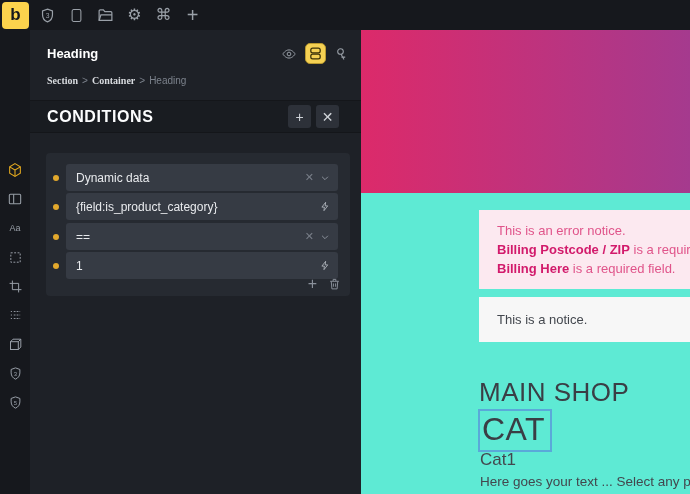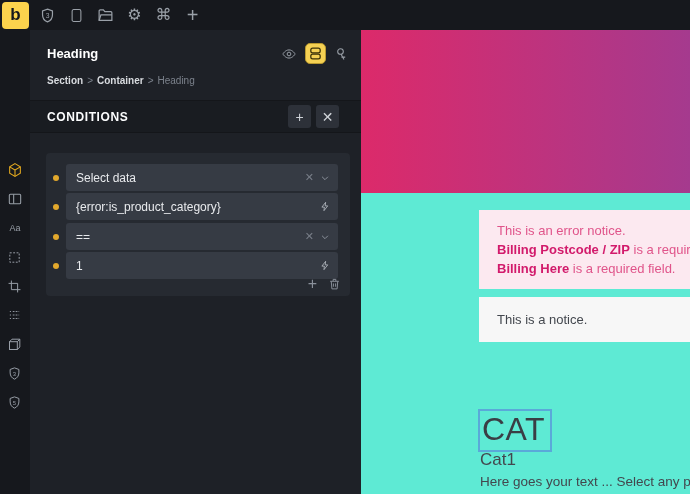--- a/index.html
+++ b/index.html
@@ -17,44 +17,44 @@
     display:flex; align-items:center; justify-content:center; cursor:pointer; }
   .tbtn:first-of-type { margin-left:4px; }
   .tbtn .uni { font-size:16px; line-height:1; }
   .tbtn .uni.plus { font-size:20px; font-weight:300; }
 
   
   .sidebar { position:absolute; top:30px; left:0; width:30px; height:464px;
     background:#16181d; display:flex; flex-direction:column; align-items:center;
     padding-top:132px; gap:13px; z-index:4; }
   .sbtn { width:16px; height:16px; background:none; border:none; color:#989ea7;
-    display:flex; align-items:center; cursor:pointer; }
+    display:flex; align-items:center; justify-content:center; cursor:pointer; }
   .sbtn.active { color:#e3a91f; }
 
   
   .panel { position:absolute; top:30px; left:30px; width:331px; height:464px;
     background:#1e2127; z-index:3; color:#e8eaed; }
   .panel-title { position:absolute; left:17px; top:16px; font-size:13px;
     font-weight:bold; color:#ffffff; }
   .breadcrumb { position:absolute; left:17px; top:45px; font-size:10px; color:#7c828c; }
-  .breadcrumb .bc-strong { color:#d8dbdf; font-weight:bold; cursor:pointer; }
+  .breadcrumb .bc-strong { color:#d8dbdf; font-weight:bold; cursor:pointer;font-family:Liberation Serif, serif; }
   .breadcrumb .bc-last { color:#7c828c; cursor:pointer; }
   .breadcrumb .sep { margin:0 4px; }
   .hicons { position:absolute; top:13px; right:13px; display:flex;
     align-items:center; gap:7px; }
   .hicon { background:none; border:none; color:#9aa0a8; display:flex;
     align-items:center; justify-content:center; cursor:pointer; }
   .ybtn { width:21px; height:21px; background:#f5d153; border:1px solid #b9992f;
     border-radius:5px; color:#3a3008; display:flex; align-items:center;
     justify-content:center; cursor:pointer; }
 
   .cond-bar { position:absolute; top:70px; left:0; width:331px; height:33px;
     background:#191c21; border-top:1px solid #14161a; border-bottom:1px solid #14161a;
     display:flex; align-items:center; }
-  .cond-title { margin-left:17px; font-size:12px; font-weight:bold;
+  .cond-title { margin-left:17px; font-size:16px; font-weight:bold;
     letter-spacing:.6px; color:#fcfdfe; }
   .cond-actions { margin-left:auto; margin-right:22px; display:flex; gap:5px; }
   .cbtn { width:23px; height:23px; background:#2d3139; border:none; border-radius:3px;
     color:#cfd3d8; font-size:14px; display:flex; align-items:center;
     justify-content:center; cursor:pointer; }
 
   .card { position:absolute; top:123px; left:16px; width:304px; height:143px;
     background:#262a31; border-radius:4px; }
   .crow { position:absolute; left:0; width:100%; height:27px; display:flex;
     align-items:center; }
@@ -215,33 +215,33 @@
       <span class="cond-actions">
         <button class="cbtn">+</button>
         <button class="cbtn">✕</button>
       </span>
     </div>
 
     <div class="card">
       <div class="crow" style="top:11px">
         <span class="dot"></span>
         <div class="field">
-          <span class="val">Select data</span>
+          <span class="val">Dynamic data</span>
           <span class="xic">✕</span>
           <span class="chev">
             <svg width="10" height="10" viewBox="0 0 24 24" fill="none" stroke="currentColor" stroke-width="2.4">
                 <path d="M5 9l7 7 7-7"></path>
               </svg>
           </span>
         </div>
       </div>
       <div class="crow" style="top:40px">
         <span class="dot"></span>
         <div class="field">
-          <span class="val">{error:is_product_category}</span>
+          <span class="val">{field:is_product_category}</span>
           <span class="bolt">
             <svg width="10" height="13" viewBox="0 0 24 24" fill="none" stroke="currentColor" stroke-width="1.8">
                 <path d="M13.5 2L4.5 13.5h6L9.5 22l9-11.5h-6z"></path>
               </svg>
           </span>
         </div>
       </div>
       <div class="crow" style="top:70px">
         <span class="dot"></span>
         <div class="field">
@@ -280,20 +280,21 @@
     <div class="hero"></div>
 
     <div class="error-notice">
       <div>This is an error notice.</div>
       <div><b>Billing Postcode / ZIP</b><span> is a required fie</span></div>
       <div><b>Billing Here</b><span> is a required field.</span></div>
     </div>
 
     <div class="notice">This is a notice.</div>
 
+    <div class="h-main">MAIN SHOP</div>
     <div class="h-cat">
       <span>CAT</span>
     </div>
     <div class="cat1">Cat1</div>
     <div class="body-text">Here goes your text ... Select any part o</div>
   </section>
 
 </div>
 
 </body></html>

